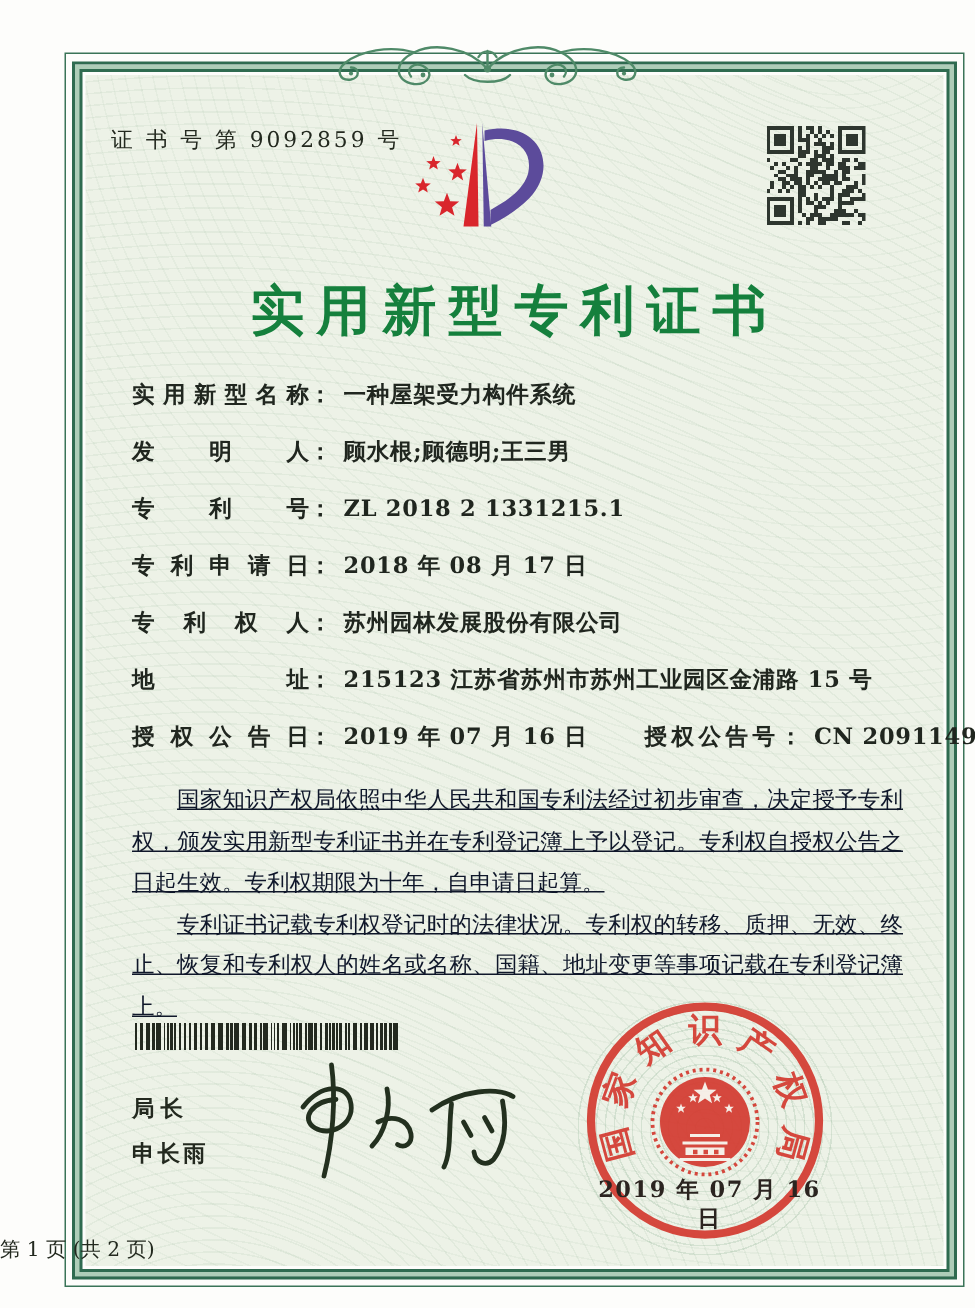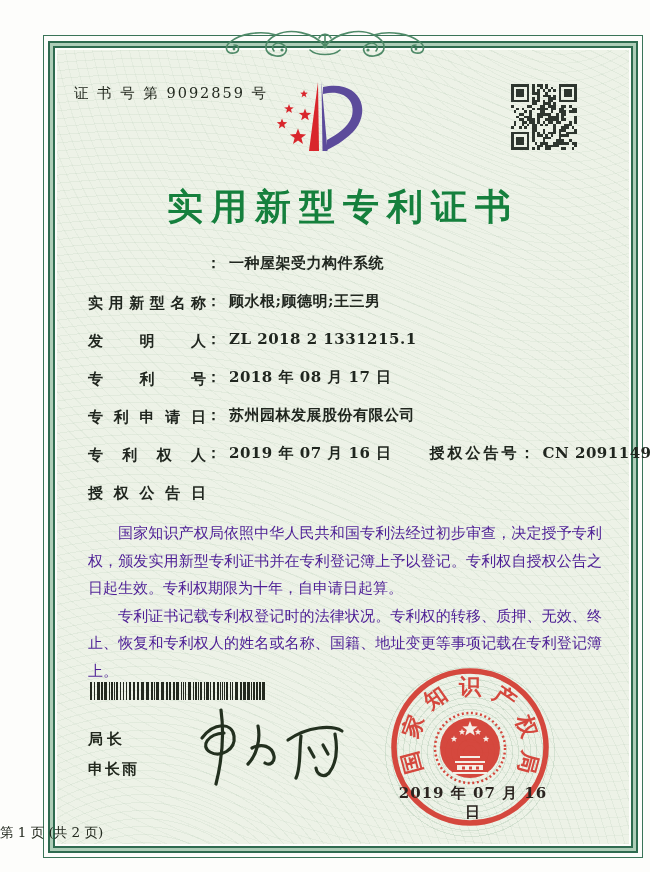--- a/index.html
+++ b/index.html
@@ -29,28 +29,28 @@
   
   .cert-no{position:absolute;left:74px;top:84px;font-size:14.5px;letter-spacing:2px;color:#23291f;}
   .logo{position:absolute;left:262px;top:78px;width:120px;height:80px;}
   .qr{position:absolute;left:511px;top:84px;width:66px;height:66px;}
   .ornament{position:absolute;left:218px;top:26px;width:214px;height:38px;}
   .title{position:absolute;left:0;right:0;top:183px;text-align:center;
     font-size:36px;font-weight:600;letter-spacing:8px;color:#15803d;}
   
   .fields{position:absolute;left:88px;right:70px;top:254px;font-size:15px;color:#20261f;}
   .frow{height:20px;margin-bottom:18px;white-space:nowrap;font-weight:600;}
-  .flabel{display:inline-block;width:118px;text-align:justify;text-align-last:justify;vertical-align:top;margin-top:40px;}
+  .flabel{display:inline-block;width:118px;text-align:justify;text-align-last:justify;vertical-align:top;}
   .fcolon{display:inline-block;margin-right:8px;}
   .fvalue{letter-spacing:0.5px;text-align:center;}
   .fpair2{margin-left:38px;}
   .fpair2 .flabel2{letter-spacing:3px;font-weight:600;margin-top:28px;}
   
   .bodytext{position:absolute;left:88px;right:84px;top:520px;
-    font-size:15px;line-height:27.5px;text-align:justify;color:#4c1d95;}
+    font-size:15px;line-height:27.5px;text-align:justify;color:#0f172a;text-decoration:underline;}
   .bodytext p{margin:0;text-indent:2em;font-weight:500;}
   
   .barcode{position:absolute;left:90px;top:682px;width:176px;height:18px;}
   
   .sig-title{position:absolute;left:88px;top:730px;font-size:15px;letter-spacing:4px;font-weight:600;color:#23291f;}
   .sig-name{position:absolute;left:88px;top:760px;font-size:15px;letter-spacing:2px;font-weight:600;color:#23291f;}
   .sig-script{position:absolute;left:188px;top:700px;width:170px;height:92px;}
   
   .seal{position:absolute;left:383px;top:662px;width:175px;height:175px;opacity:0.92;}
   .seal-date{position:absolute;left:398px;top:784px;width:150px;text-align:center;
@@ -427,20 +427,23 @@
     <div class="frow">
       <span class="flabel">专利号</span><span class="fcolon">：</span><span class="fvalue">ZL 2018 2 1331215.1</span>
     </div>
     <div class="frow">
       <span class="flabel">专利申请日</span><span class="fcolon">：</span><span class="fvalue">2018 年 08 月 17 日</span>
     </div>
     <div class="frow">
       <span class="flabel">专利权人</span><span class="fcolon">：</span><span class="fvalue">苏州园林发展股份有限公司</span>
     </div>
     <div class="frow">
+      <span class="flabel">地址</span><span class="fcolon">：</span><span class="fvalue">215123 江苏省苏州市苏州工业园区金浦路 15 号</span>
+    </div>
+    <div class="frow">
       <span class="flabel">授权公告日</span><span class="fcolon">：</span><span class="fvalue">2019 年 07 月 16 日</span><span class="fpair2"><span class="flabel2">授权公告号</span><span class="fcolon">：</span><span class="fvalue">CN 209114904 U</span></span>
     </div>
   </div>
 
   <div class="bodytext">
     <p>国家知识产权局依照中华人民共和国专利法经过初步审查，决定授予专利权，颁发实用新型专利证书并在专利登记簿上予以登记。专利权自授权公告之日起生效。专利权期限为十年，自申请日起算。</p>
     <p>专利证书记载专利权登记时的法律状况。专利权的转移、质押、无效、终止、恢复和专利权人的姓名或名称、国籍、地址变更等事项记载在专利登记簿上。</p>
   </div>
 
   <svg class="barcode" id="barcode-svg" viewBox="0 0 176 18" preserveAspectRatio="none" shape-rendering="crispEdges">

